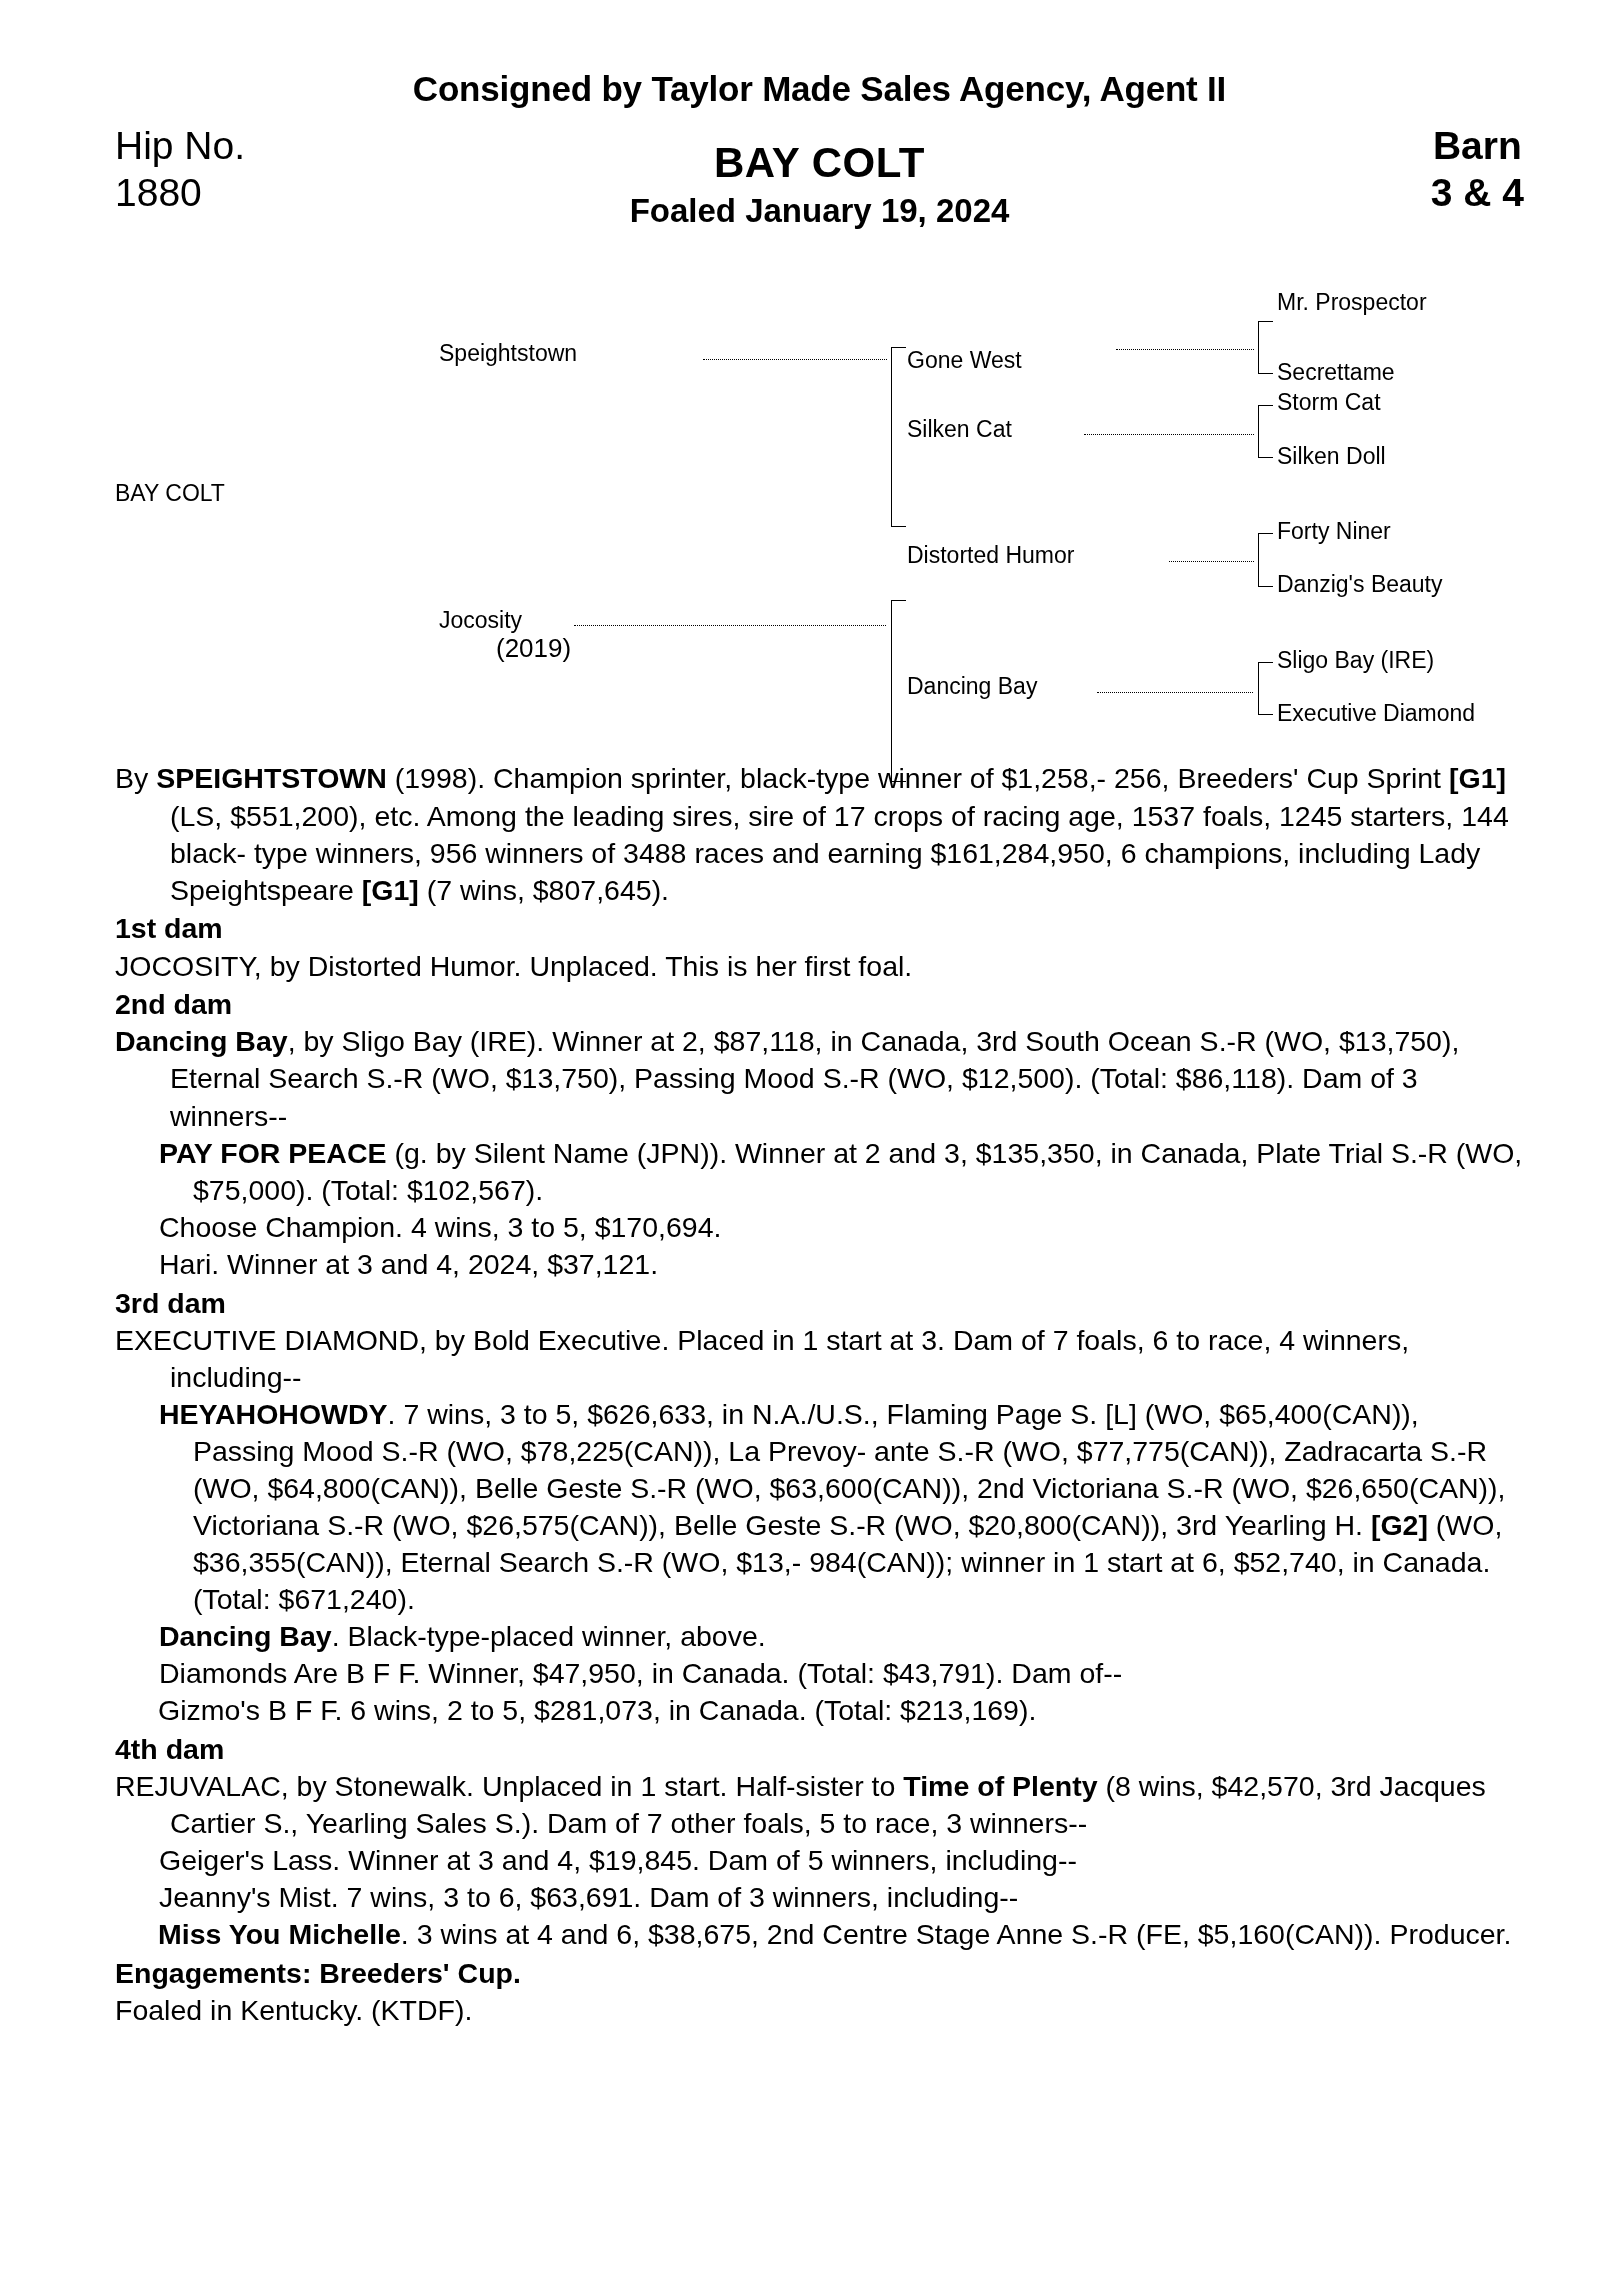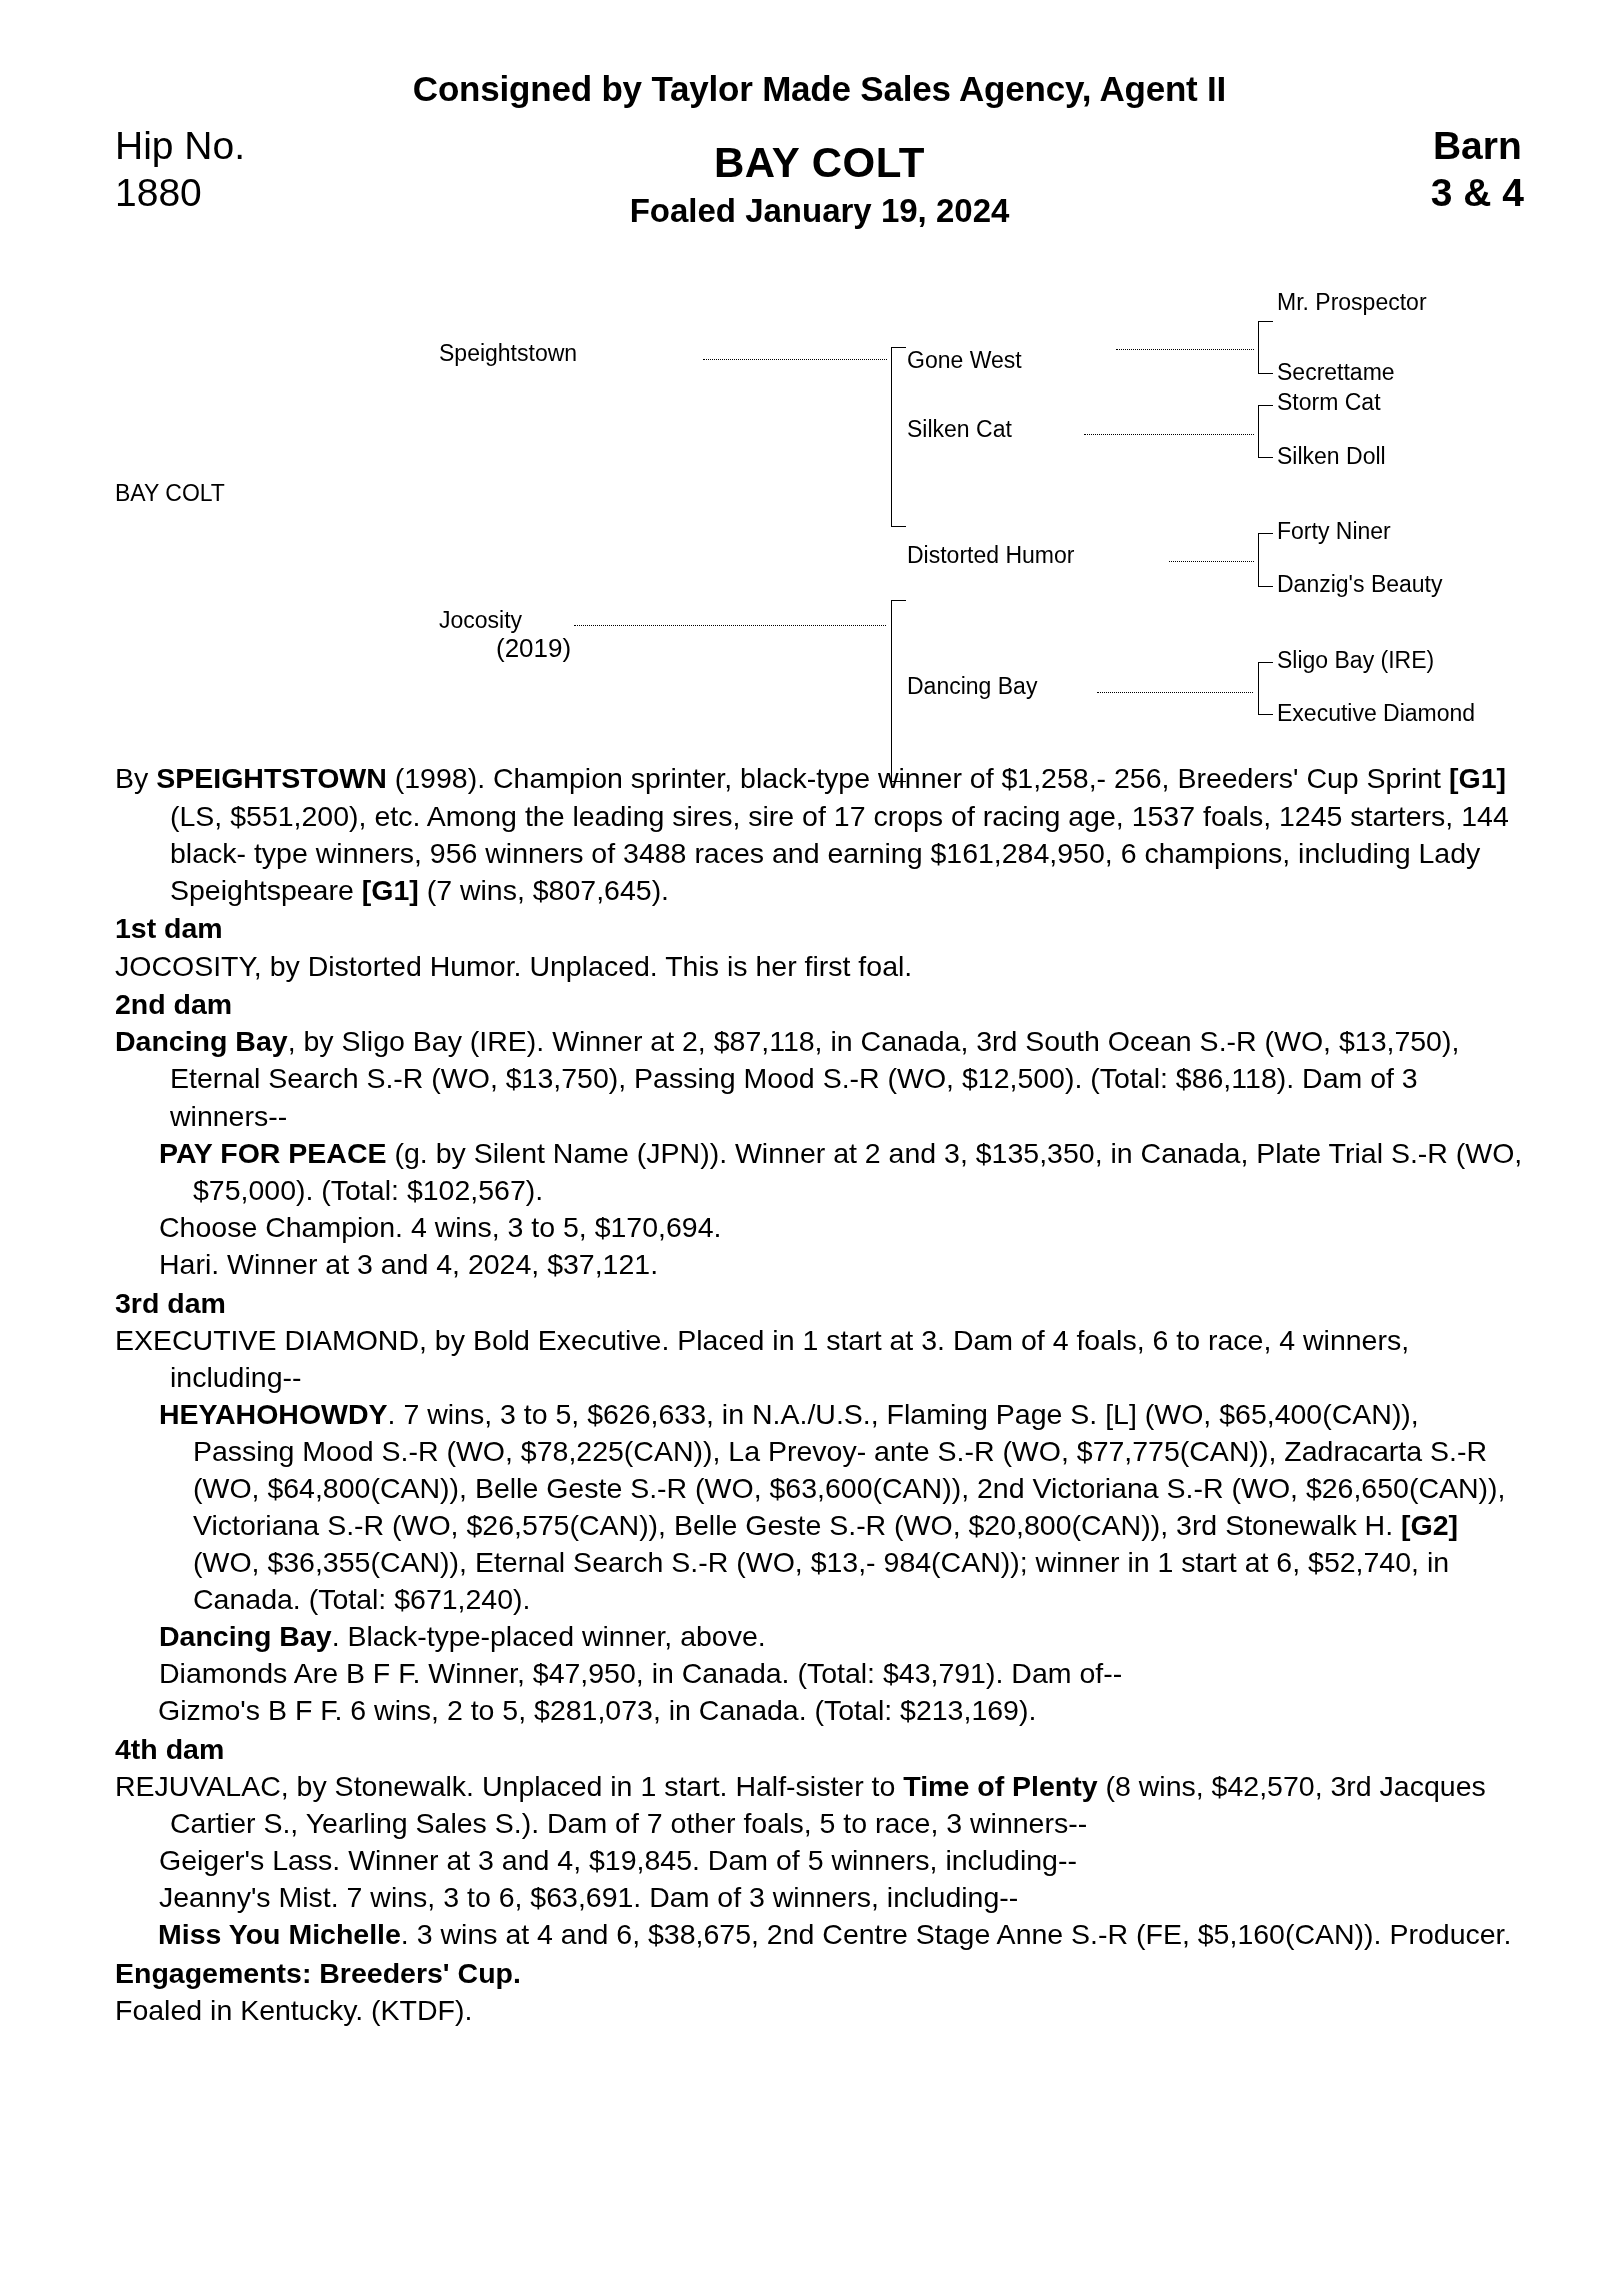--- a/index.html
+++ b/index.html
@@ -237,30 +237,30 @@
       </div>
       <div class="para hang2">
         <span>Choose Champion.</span><span> 4 wins, 3 to 5, $170,694.</span>
       </div>
       <div class="para hang2">
         <span>Hari.</span><span> Winner at 3 and 4, 2024, $37,121.</span>
       </div>
 
       <div class="secthead">3rd dam</div>
       <div class="para hang1">
-        <span>EXECUTIVE DIAMOND, by Bold Executive. Placed in 1 start at 3. Dam of 4</span>
+        <span>EXECUTIVE DIAMOND, by Bold Executive. Placed in 1 start at 3. Dam of 7</span>
         <span>foals, 6 to race, 4 winners, including--</span>
       </div>
       <div class="para hang2">
         <b>HEYAHOHOWDY</b><span>. 7 wins, 3 to 5, $626,633, in N.A./U.S., Flaming Page S. [L]</span>
         <span>(WO, $65,400(CAN)), Passing Mood S.-R (WO, $78,225(CAN)), La Prevoy-</span>
         <span>ante S.-R (WO, $77,775(CAN)), Zadracarta S.-R (WO, $64,800(CAN)), Belle</span>
         <span>Geste S.-R (WO, $63,600(CAN)), 2nd Victoriana S.-R (WO, $26,650(CAN)),</span>
         <span>Victoriana S.-R (WO, $26,575(CAN)), Belle Geste S.-R (WO, $20,800(CAN)),</span>
-        <span>3rd Stonewalk H. </span><b>[G2]</b><span> (WO, $36,355(CAN)), Eternal Search S.-R (WO, $13,-</span>
+        <span>3rd Yearling H. </span><b>[G2]</b><span> (WO, $36,355(CAN)), Eternal Search S.-R (WO, $13,-</span>
         <span>984(CAN)); winner in 1 start at 6, $52,740, in Canada. (Total: $671,240).</span>
       </div>
       <div class="para hang2">
         <b>Dancing Bay</b><span>. Black-type-placed winner, above.</span>
       </div>
       <div class="para hang2">
         <span>Diamonds Are B F F. Winner, $47,950, in Canada. (Total: $43,791). Dam of--</span>
       </div>
       <div class="para hang3">
         <span>Gizmo's B F F. 6 wins, 2 to 5, $281,073, in Canada. (Total: $213,169).</span>

